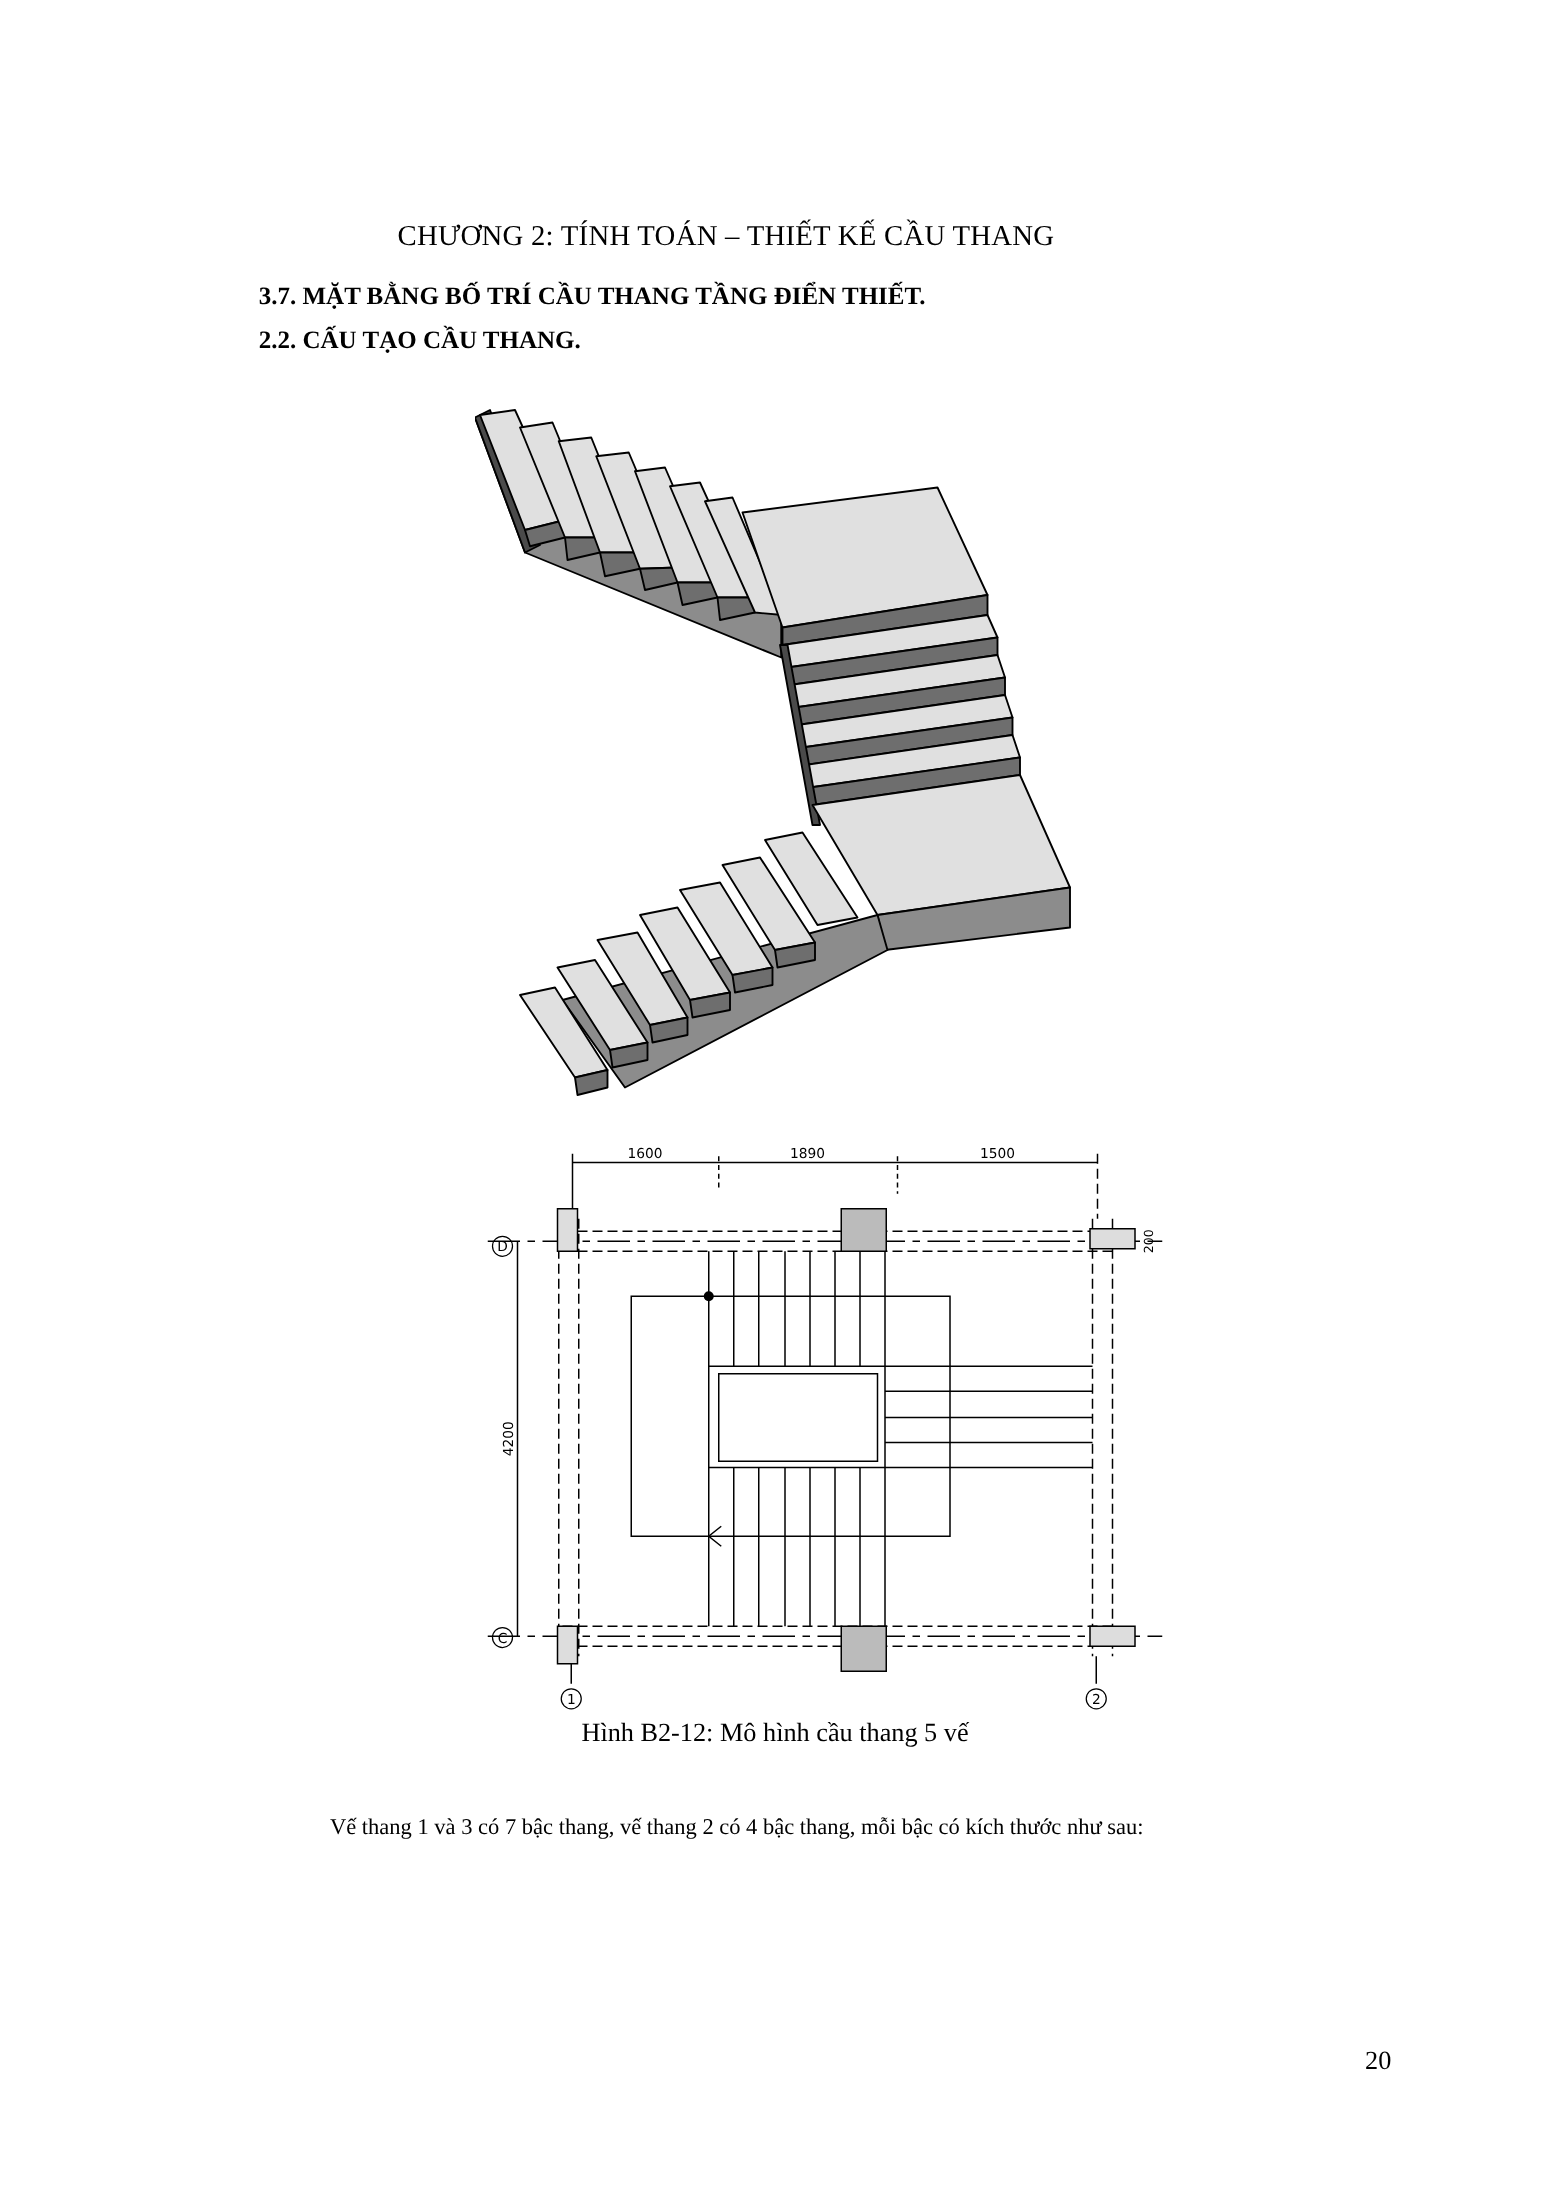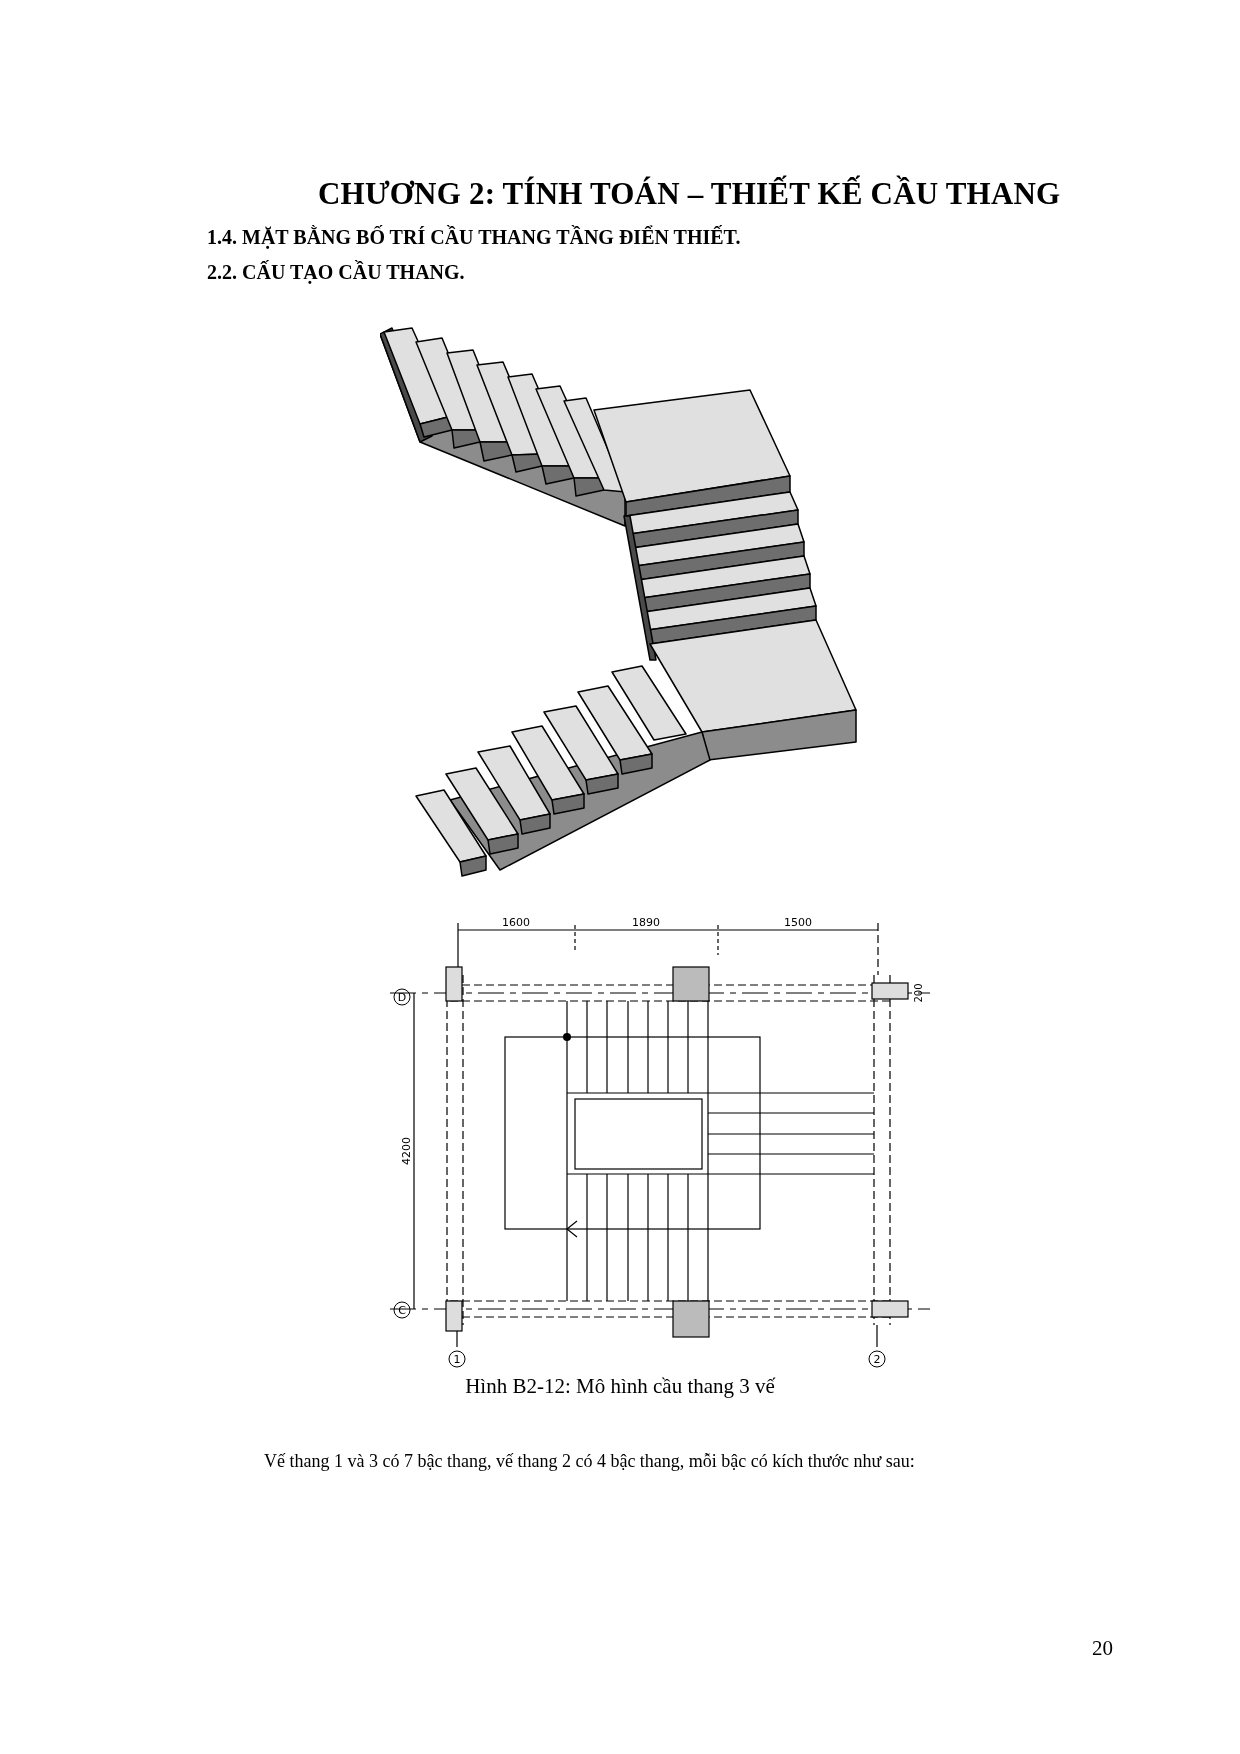--- a/index.html
+++ b/index.html
@@ -1,37 +1,37 @@
 <!DOCTYPE html>
 <html><head>
 <meta charset="utf-8">
 <style>
   html, body { margin: 0; padding: 0; background: #fff; }
   body { width: 1240px; height: 1754px; position: relative; overflow: hidden;
          font-family: "Liberation Serif", "DejaVu Serif", serif; color: #000; }
   .abs { position: absolute; }
-  .chapter-title { left: 318px; top: 176px; font-size: 31px; font-weight: bold; white-space: nowrap; letter-spacing: 0.2px; }
+  .chapter-title { left: 318px; top: 176px; font-size: 23px; font-weight: normal; white-space: nowrap; letter-spacing: 0.2px; }
   .section-heading { left: 207px; font-size: 20px; font-weight: bold; white-space: nowrap; }
   .sec1 { top: 226px; }
   .sec2 { top: 261px; text-align: center; }
   .figure-3d { left: 380px; top: 320px; }
   .figure-plan { left: 390px; top: 915px; }
   .caption { left: 0; width: 1240px; top: 1374px; text-align: center; font-size: 21px; white-space: nowrap; }
   .caption b { font-weight: normal; }
   .para { left: 207px; width: 880px; top: 1442px; font-size: 18px; line-height: 39px; text-indent: 57px; text-align: justify; }
   .page-number { left: 1092px; top: 1636px; font-size: 21px; }
   svg text { font-family: "DejaVu Sans", sans-serif; }
 </style>
 </head>
 <body>
 
 <div class="abs chapter-title">CHƯƠNG 2: TÍNH TOÁN – THIẾT KẾ CẦU THANG</div>
 
 <div class="abs section-heading sec1">
-  <span>1.4.</span>
+  <span>3.7.</span>
   <span>MẶT BẰNG BỐ TRÍ CẦU THANG TẦNG ĐIỂN THIẾT.</span>
 </div>
 <div class="abs section-heading sec2">
   <span>2.2.</span>
   <span>CẤU TẠO CẦU THANG.</span>
 </div>
 
 <div class="abs figure-3d">
   <svg width="560" height="580" viewBox="0 0 560 580">
     <g stroke="#000" stroke-width="1.5" stroke-linejoin="round">
@@ -177,18 +177,18 @@
   <circle cx="12" cy="12" r="8" fill="none" stroke="#000"></circle>
   <text x="12" y="16" font-size="11" text-anchor="middle">1</text>
 </svg>
 <svg class="abs" style="left:865px;top:1347px" width="24" height="24">
   <circle cx="12" cy="12" r="8" fill="none" stroke="#000"></circle>
   <text x="12" y="16" font-size="11" text-anchor="middle">2</text>
 </svg>
 
 <div class="abs caption">
   <b>Hình B2-12:</b>
-  <span>Mô hình cầu thang 3 vế</span>
+  <span>Mô hình cầu thang 5 vế</span>
 </div>
 
 <div class="abs para">Vế thang 1 và 3 có 7 bậc thang, vế thang 2 có 4 bậc thang, mỗi bậc có kích thước như sau:</div>
 
 <div class="abs page-number">20</div>
 
 </body></html>

